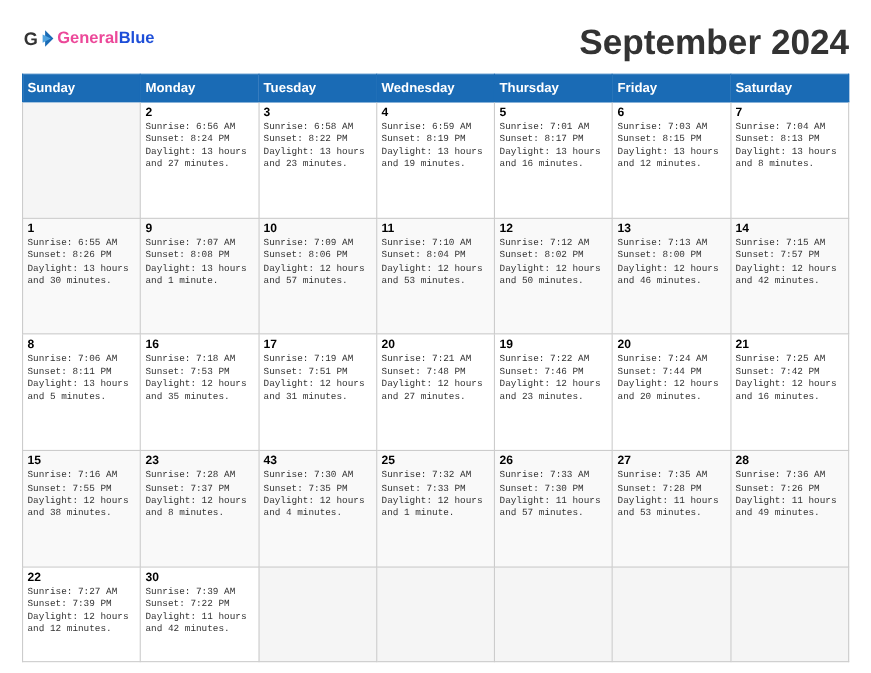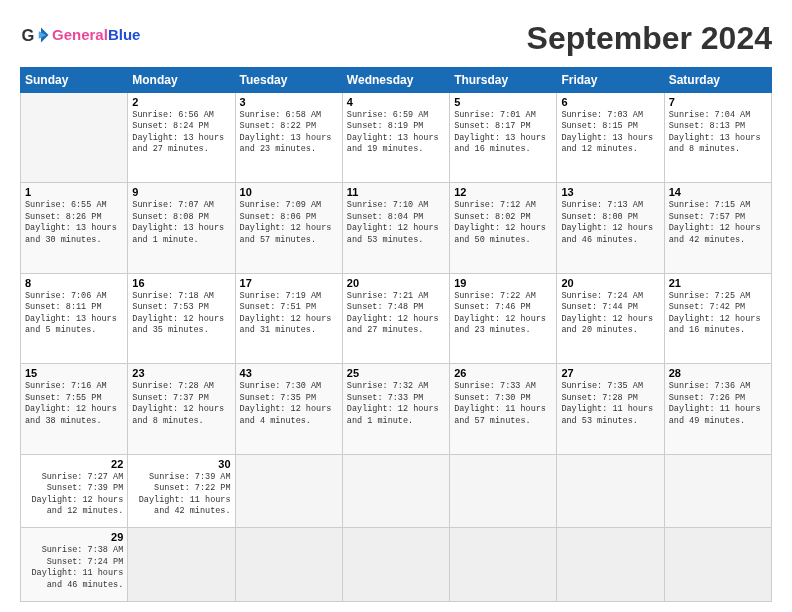--- a/index.html
+++ b/index.html
@@ -81,21 +81,20 @@
       font-family: Liberation Mono, monospace;
     }
     .row-alt td {
       background: #f9f9f9;
     }
     .row-alt td.empty {
       background: #efefef;
     }
     .last-row td {
       height: 65px;
-      text-align: right;
     }
   </style>
 </head>
 <body>
 
 <div class="page">
   <div class="header">
     <div class="logo">
       <svg class="logo-icon" viewBox="0 0 40 40">
         <text x="2" y="28" font-size="22" font-weight="bold" fill="#333" font-family="Arial">G</text>
@@ -251,27 +250,15 @@
           <td>
             <span class="day-num">30</span>
             <div class="day-info">Sunrise: 7:39 AM<br>Sunset: 7:22 PM<br>Daylight: 11 hours<br>and 42 minutes.</div>
           </td>
           <td class="empty"></td>
           <td class="empty"></td>
           <td class="empty"></td>
           <td class="empty"></td>
           <td class="empty"></td>
         </tr>
-        <tr class="row-alt last-row">
-          <td>
-            <span class="day-num">29</span>
-            <div class="day-info">Sunrise: 7:38 AM<br>Sunset: 7:24 PM<br>Daylight: 11 hours<br>and 46 minutes.</div>
-          </td>
-          <td class="empty"></td>
-          <td class="empty"></td>
-          <td class="empty"></td>
-          <td class="empty"></td>
-          <td class="empty"></td>
-          <td class="empty"></td>
-        </tr>
       </tbody>
   </table>
 </div>
 
 </body></html>

